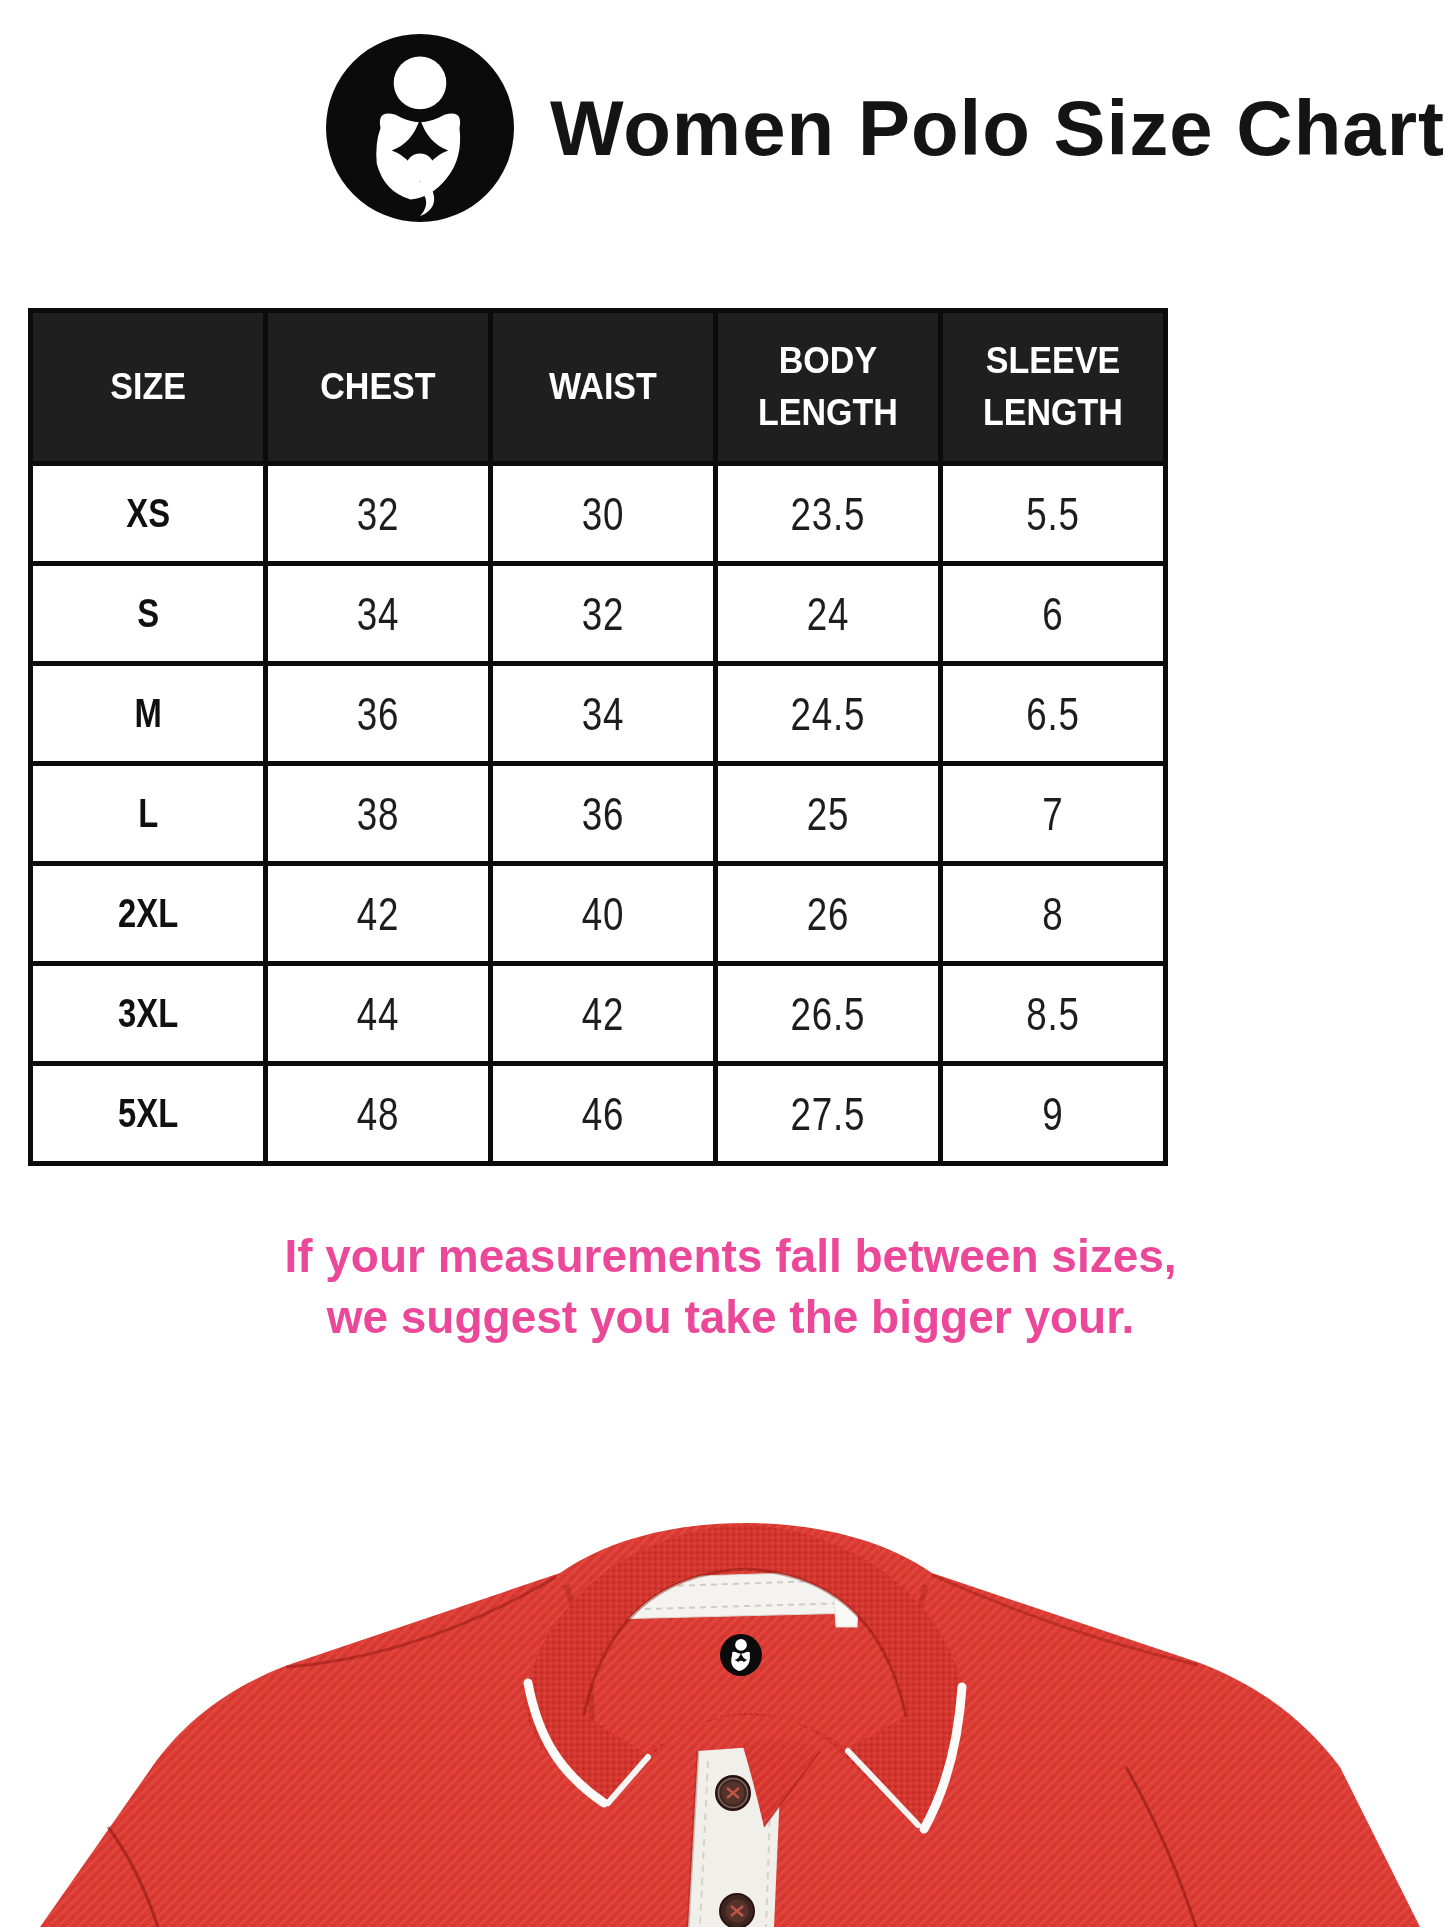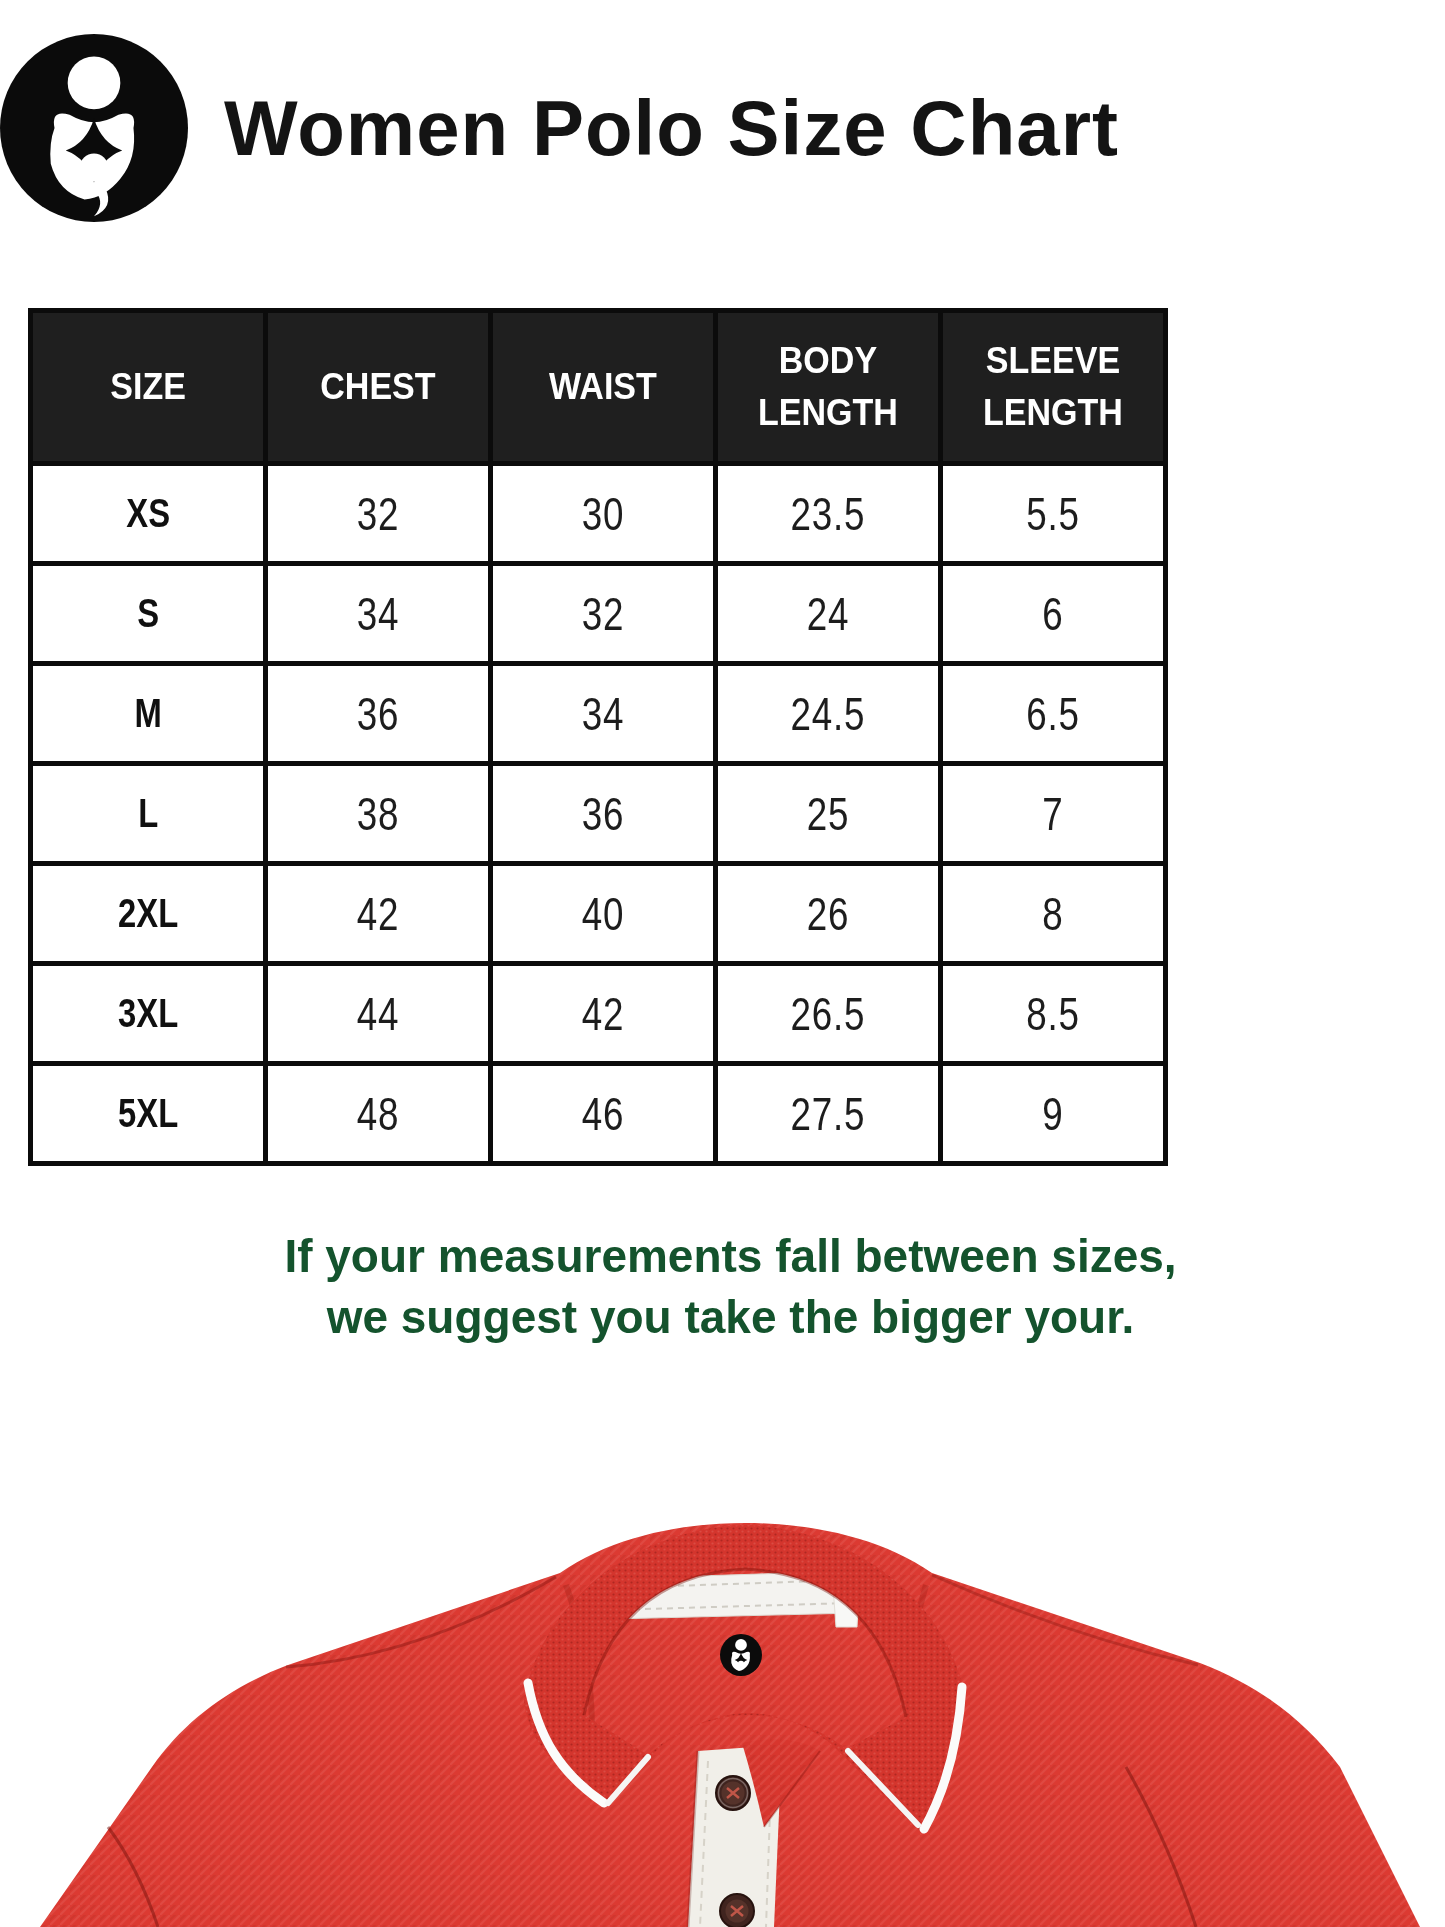--- a/index.html
+++ b/index.html
@@ -2,21 +2,21 @@
 <html><head>
 <meta charset="utf-8">
 <style>
   html,body{margin:0;padding:0;}
   body{
     width:1445px;height:1927px;position:relative;overflow:hidden;
     background:#ffffff;font-family:"Liberation Sans",sans-serif;
   }
   
   .hdr{
-    margin-top:34px;display:flex;align-items:center;justify-content:flex-start;gap:36px;
+    margin-top:34px;display:flex;align-items:center;justify-content:flex-end;gap:36px;
   }
   .brand{width:188px;height:188px;flex:0 0 auto;}
   .title{
     margin:0;font-size:78px;font-weight:700;color:#141414;letter-spacing:1px;white-space:nowrap;
   }
   
   table.size{
     border-collapse:collapse;table-layout:fixed;width:1140px;
     margin:86px 0 0 28px;
   }
@@ -26,21 +26,21 @@
   thead th{
     background:#1f1f1f;color:#ffffff;height:148px;font-size:37px;font-weight:700;
     line-height:1.4;padding:0 36px;border-bottom-width:7px;
   }
   thead th .hlabel{display:block;transform:scaleX(0.92);}
   tbody tr{height:100px;}
   .sizelabel{display:block;transform:scaleX(0.8);font-size:41px;font-weight:700;color:#101010;}
   .num{display:block;transform:scaleX(0.8);font-size:46px;font-weight:400;color:#1d1d1d;letter-spacing:1px;}
   
   .note{
-    margin:60px 0 0 16px;text-align:center;font-size:46px;font-weight:700;color:#14532d;line-height:61px;
+    margin:60px 0 0 16px;text-align:center;font-size:46px;font-weight:700;color:#ec4899;line-height:61px;
   }
   
   .polo{position:absolute;left:0;bottom:0;width:1445px;height:412px;}
 </style>
 </head>
 <body>
 
 <header class="hdr">
   <svg class="brand" viewBox="0 0 100 100" aria-hidden="true">
     <g id="brandmark">

